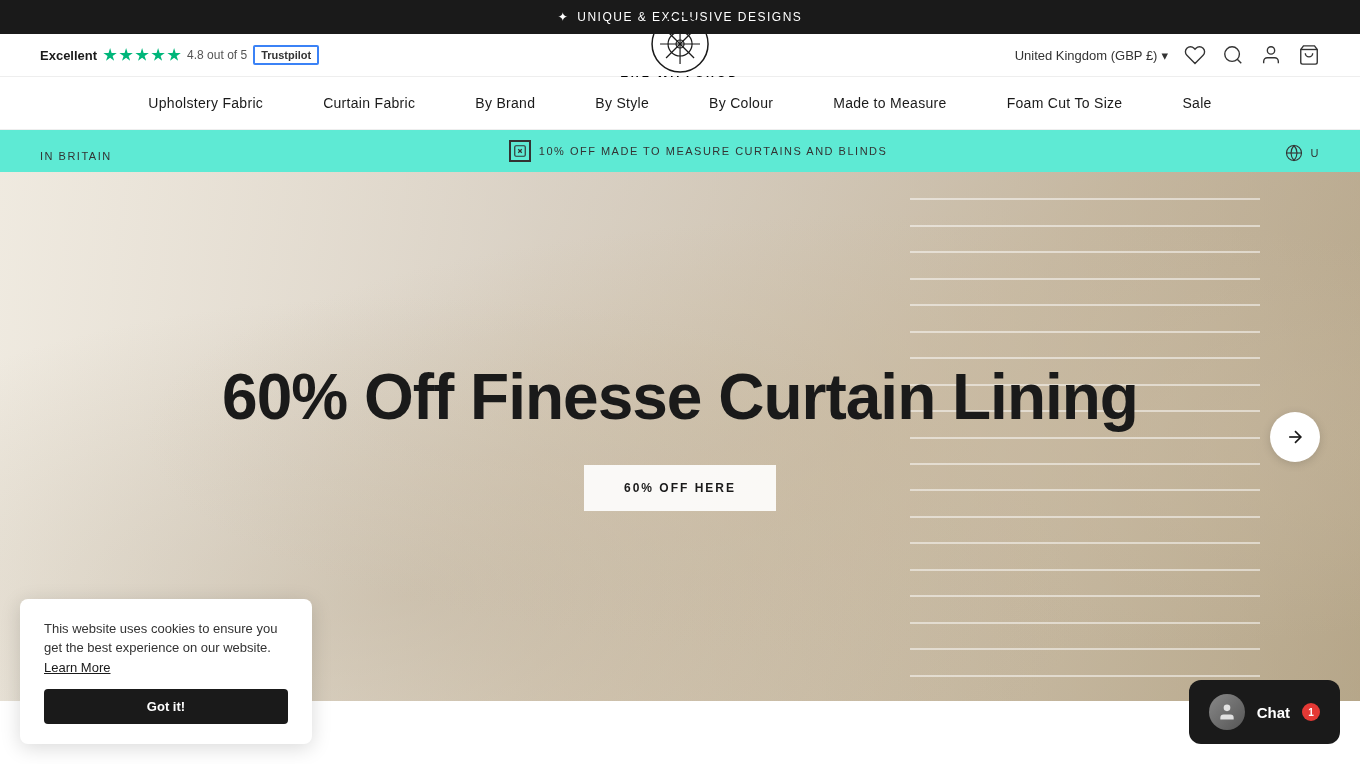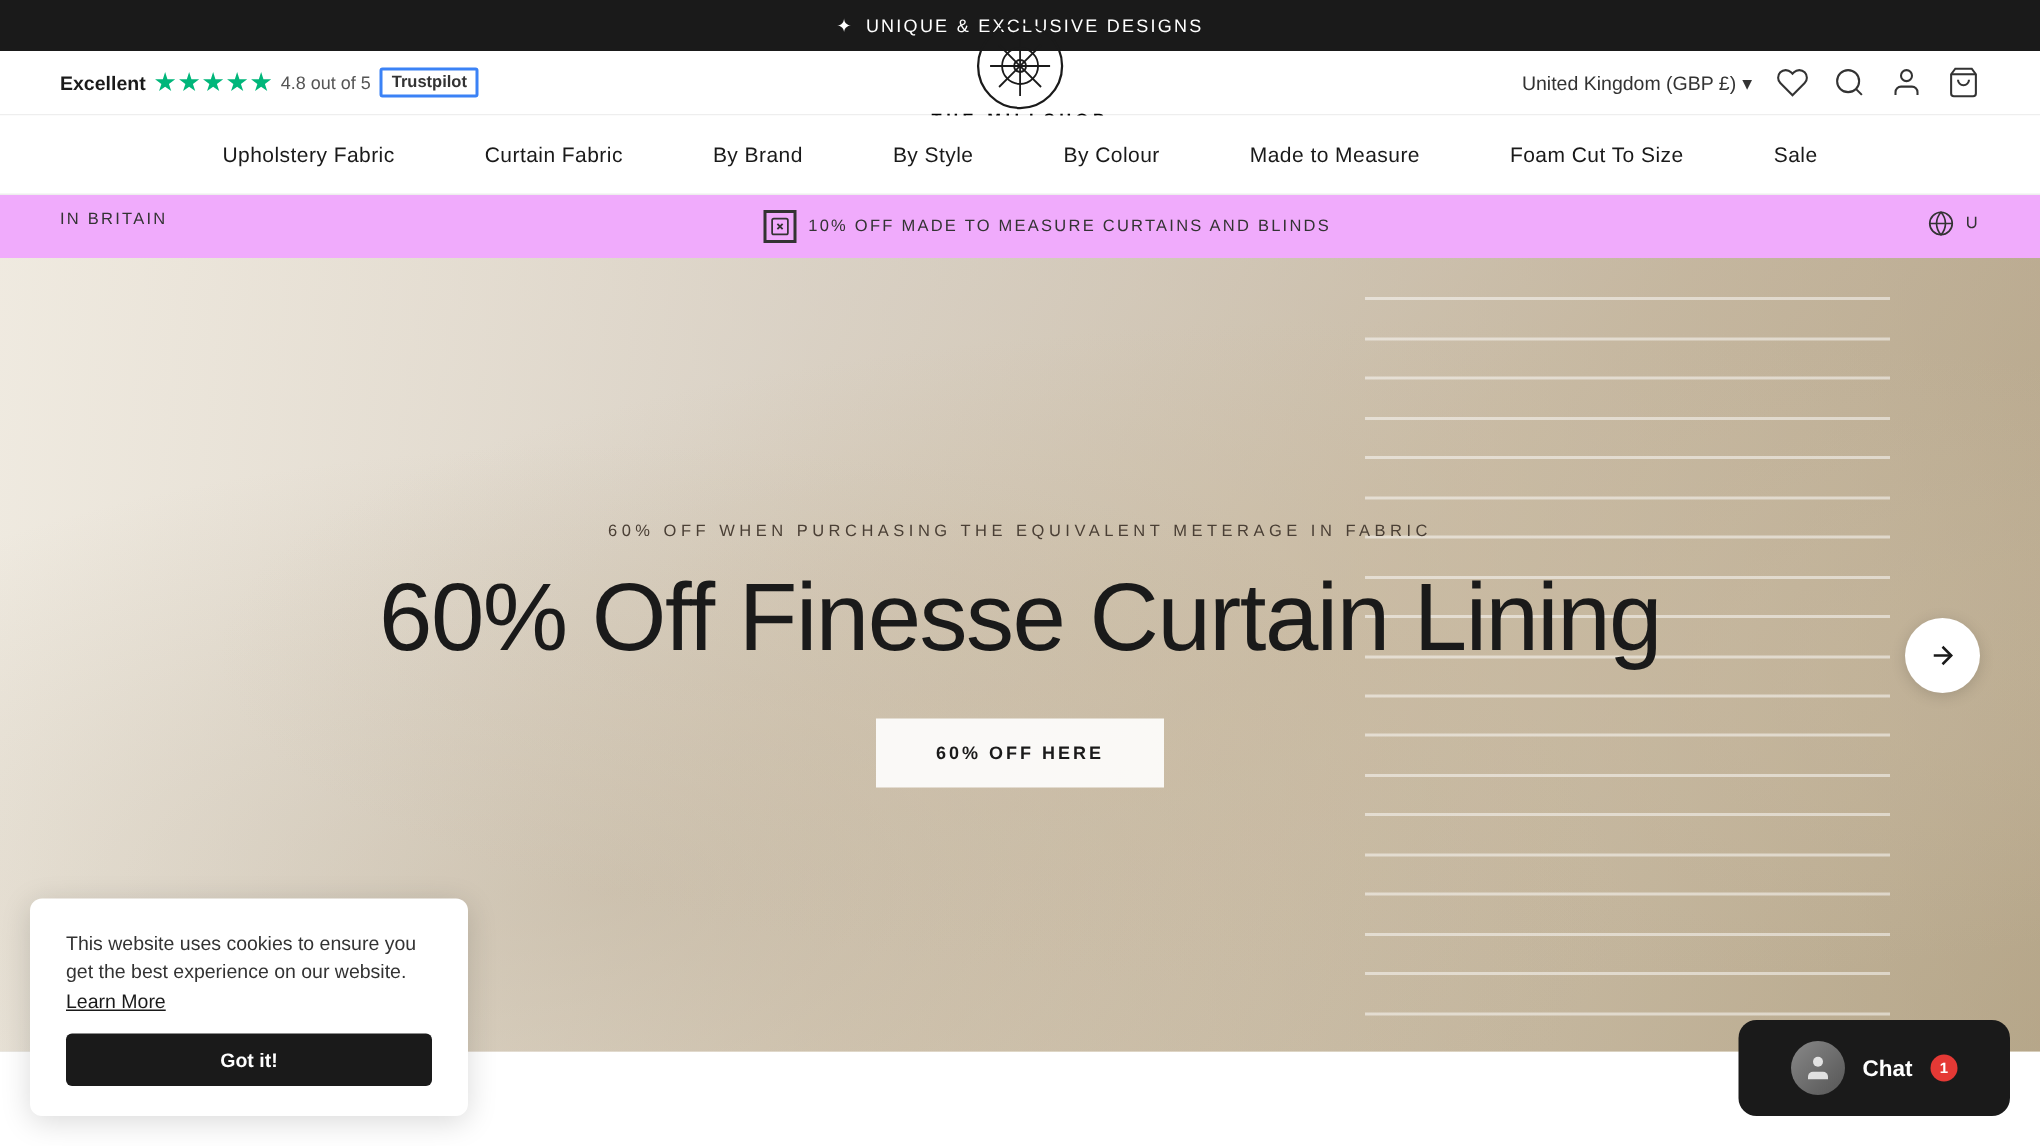--- a/index.html
+++ b/index.html
@@ -108,24 +108,24 @@
       font-size: 14px;
       color: #1a1a1a;
       cursor: pointer;
       font-weight: 500;
       letter-spacing: 0.3px;
       white-space: nowrap;
     }
 
     
     .promo-bar {
-      background: #f0abfc;
+      background: #5eead4;
       padding: 10px 40px;
       display: flex;
-      align-items: flex-start;
+      align-items: flex-end;
       justify-content: space-between;
       font-size: 11px;
       letter-spacing: 1.5px;
       text-transform: uppercase;
       color: #333;
       position: relative;
       z-index: 10;
     }
     .promo-left {
       display: flex;
@@ -190,21 +190,21 @@
     .hero-subtitle {
       font-size: 11px;
       letter-spacing: 3px;
       text-transform: uppercase;
       color: #4a3f35;
       margin-bottom: 16px;
       font-weight: 500;
     }
     .hero-title {
       font-size: 64px;
-      font-weight: 400;
+      font-weight: 700;
       color: #1a1a1a;
       line-height: 1.1;
       margin-bottom: 32px;
       letter-spacing: -1px;
     }
     .hero-cta {
       display: inline-block;
       background: rgba(255,255,255,0.9);
       color: #1a1a1a;
       padding: 16px 40px;
@@ -268,21 +268,21 @@
     }
 
     
     .chat-widget {
       position: absolute;
       bottom: 20px;
       right: 20px;
       background: #1a1a1a;
       color: #fff;
       border-radius: 12px;
-      padding: 14px 35px;
+      padding: 14px 20px;
       display: flex;
       align-items: center;
       gap: 12px;
       cursor: pointer;
       z-index: 100;
       min-width: 140px;
     }
     .chat-avatar {
       width: 36px;
       height: 36px;
@@ -438,21 +438,20 @@
     <div class="blind-line" style="top:65%"></div>
     <div class="blind-line" style="top:70%"></div>
     <div class="blind-line" style="top:75%"></div>
     <div class="blind-line" style="top:80%"></div>
     <div class="blind-line" style="top:85%"></div>
     <div class="blind-line" style="top:90%"></div>
     <div class="blind-line" style="top:95%"></div>
   </div>
 
   <div class="hero-content">
-    <div class="hero-subtitle">60% OFF WHEN PURCHASING THE EQUIVALENT METERAGE IN FABRIC</div>
     <div class="hero-title">60% Off Finesse Curtain Lining</div>
     <button class="hero-cta">60% OFF HERE</button>
   </div>
 
   <div class="hero-arrow">
     <svg width="20" height="20" viewBox="0 0 24 24" fill="none" stroke="#1a1a1a" stroke-width="2">
       <line x1="5" y1="12" x2="19" y2="12"></line>
       <polyline points="12,5 19,12 12,19"></polyline>
     </svg>
   </div>

